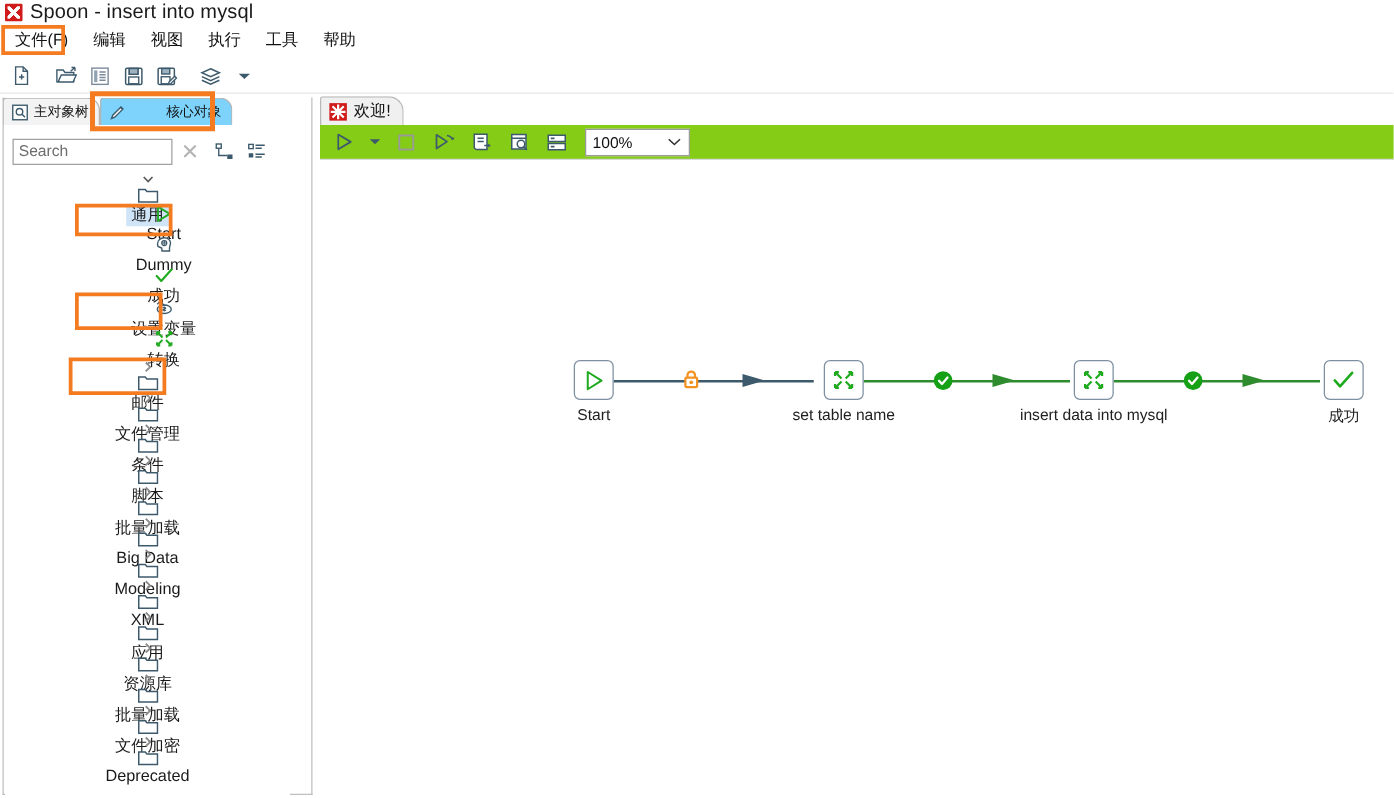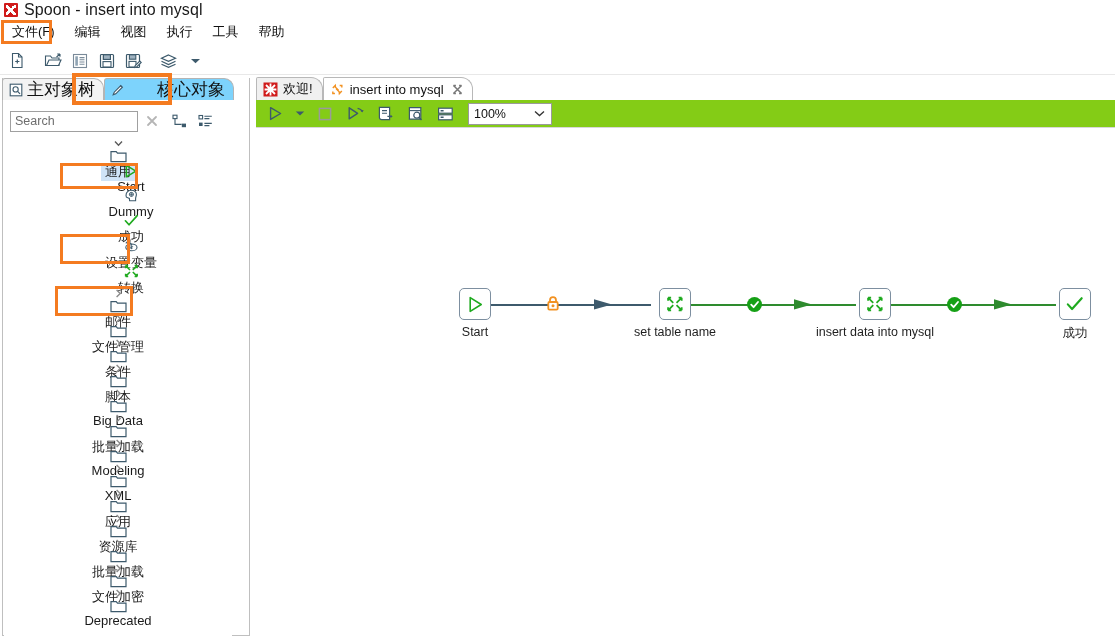--- a/index.html
+++ b/index.html
@@ -60,21 +60,21 @@
   .leftpanel {
     position:absolute; left:2px; top:78px; width:248px; height:558px;
     background:#ffffff; border:1px solid #bfbfbf; border-top:none;
   }
   .tabstrip {
     position:absolute; left:2px; top:78px; width:248px; height:22px;
     display:flex; align-items:flex-end;
   }
   .ltab {
     height:22px; display:flex; align-items:center; gap:4px;
-    padding:0 8px 0 6px; font-size:17px; color:#111;
+    padding:0 8px 0 6px; font-size:11px; color:#111;
     border:1px solid #b4b4b4; border-bottom:none;
     background:#f3f3f3;
     border-radius:3px 10px 0 0;
     position:relative;
   }
   .ltab.active { background:#7dd3fc; color:#111; z-index:2;gap:32px; }
   .ltab .tabicon { width:14px; height:14px; flex:none; }
 
   
   .anno-tab {
@@ -430,34 +430,34 @@
       <span class="twist">
           <svg width="11" height="11" viewBox="0 0 11 11">
             <path d="M3.6 2l3.6 3.5-3.6 3.5" fill="none" stroke="#8a8a8a" stroke-width="1.4"></path>
           </svg>
         </span>
       <span class="ticon">
           <svg width="17" height="14" viewBox="0 0 17 14">
             <path d="M1 2.6h5.2l1.3 1.6h8.5v8.4h-15z" fill="#fff" stroke="#3d5a6c" stroke-width="1.2"></path>
           </svg>
         </span>
+      <span class="tlabel">批量加载</span>
+    </div>
+    <div class="trow">
+      <span class="twist">
+          <svg width="11" height="11" viewBox="0 0 11 11">
+            <path d="M3.6 2l3.6 3.5-3.6 3.5" fill="none" stroke="#8a8a8a" stroke-width="1.4"></path>
+          </svg>
+        </span>
+      <span class="ticon">
+          <svg width="17" height="14" viewBox="0 0 17 14">
+            <path d="M1 2.6h5.2l1.3 1.6h8.5v8.4h-15z" fill="#fff" stroke="#3d5a6c" stroke-width="1.2"></path>
+          </svg>
+        </span>
       <span class="tlabel">Big Data</span>
-    </div>
-    <div class="trow">
-      <span class="twist">
-          <svg width="11" height="11" viewBox="0 0 11 11">
-            <path d="M3.6 2l3.6 3.5-3.6 3.5" fill="none" stroke="#8a8a8a" stroke-width="1.4"></path>
-          </svg>
-        </span>
-      <span class="ticon">
-          <svg width="17" height="14" viewBox="0 0 17 14">
-            <path d="M1 2.6h5.2l1.3 1.6h8.5v8.4h-15z" fill="#fff" stroke="#3d5a6c" stroke-width="1.2"></path>
-          </svg>
-        </span>
-      <span class="tlabel">批量加载</span>
     </div>
     <div class="trow">
       <span class="twist">
           <svg width="11" height="11" viewBox="0 0 11 11">
             <path d="M3.6 2l3.6 3.5-3.6 3.5" fill="none" stroke="#8a8a8a" stroke-width="1.4"></path>
           </svg>
         </span>
       <span class="ticon">
           <svg width="17" height="14" viewBox="0 0 17 14">
             <path d="M1 2.6h5.2l1.3 1.6h8.5v8.4h-15z" fill="#fff" stroke="#3d5a6c" stroke-width="1.2"></path>
@@ -558,37 +558,20 @@
     <div class="etabs">
       <div class="etab">
         <span class="etab-icon">
           <svg width="15" height="15" viewBox="0 0 15 15">
             <rect x="0.5" y="0.5" width="14" height="14" fill="#d01b1b"></rect>
             <path d="M3 3l9 9M12 3l-9 9M7.5 1.6v11.8M1.6 7.5h11.8" stroke="#fff" stroke-width="1.8"></path>
           </svg>
         </span>
         <span>欢迎!</span>
       </div>
-      <div class="etab active">
-        <span class="etab-icon">
-          <svg width="15" height="15" viewBox="0 0 17 16">
-            <path d="M3.2 6.4l2.8-3 .2 2 3.4 3.4" fill="none" stroke="#f29222" stroke-width="1.6"></path>
-            <path d="M13.4 9.6l-2.8 3-.2-2-3.4-3.4" fill="none" stroke="#f29222" stroke-width="1.6"></path>
-            <path d="M11 3.4h2.4v2.4" fill="none" stroke="#f29222" stroke-width="1.6"></path>
-            <path d="M5.6 12.6H3.2v-2.4" fill="none" stroke="#f29222" stroke-width="1.6"></path>
-          </svg>
-        </span>
-        <span>insert into mysql</span>
-        <span class="closex">
-          <svg width="11" height="11" viewBox="0 0 11 11">
-            <path d="M1.5 1.5l8 8M9.5 1.5l-8 8" stroke="#777" stroke-width="1.5"></path>
-            <path d="M1.5 1.5h2.4M7.1 1.5h2.4M1.5 9.5h2.4M7.1 9.5h2.4" stroke="#777" stroke-width="1.5"></path>
-          </svg>
-        </span>
-      </div>
     </div>
 
     <div class="etoolbar">
       <div class="et-btn">
         <svg width="17" height="17" viewBox="0 0 17 17">
             <path d="M3.6 2.6l10 5.9-10 5.9z" fill="none" stroke="#3d5a6c" stroke-width="1.4" stroke-linejoin="round"></path>
           </svg>
       </div>
       <div class="caret-btn">
         <svg width="10" height="7" viewBox="0 0 10 7">

